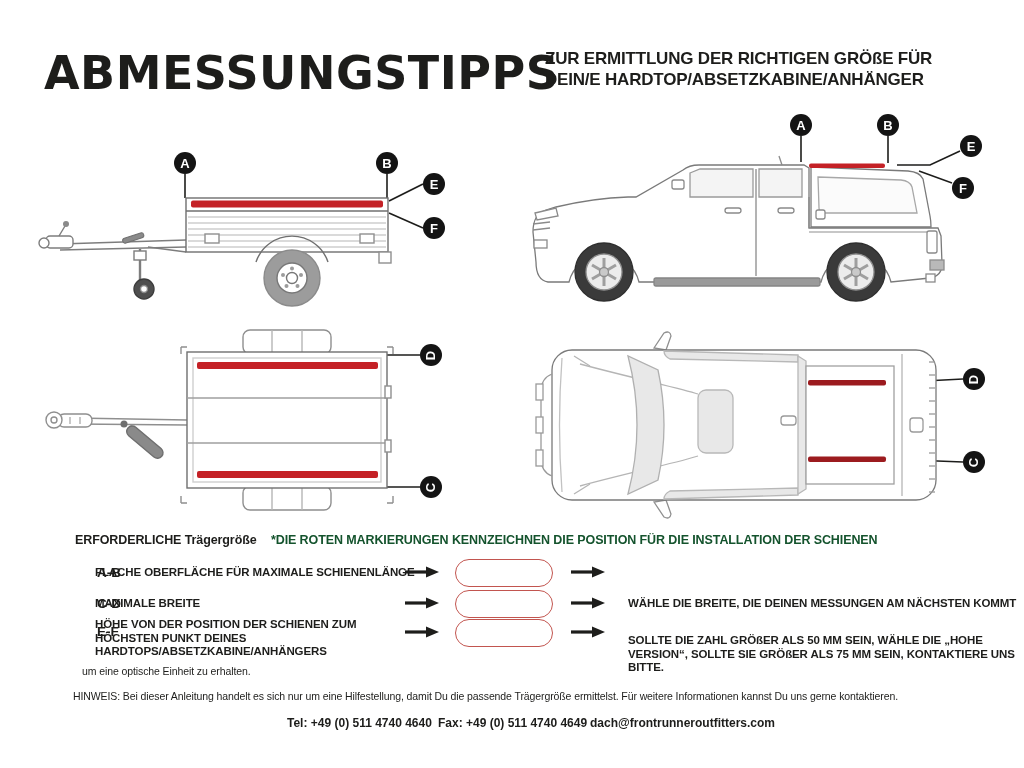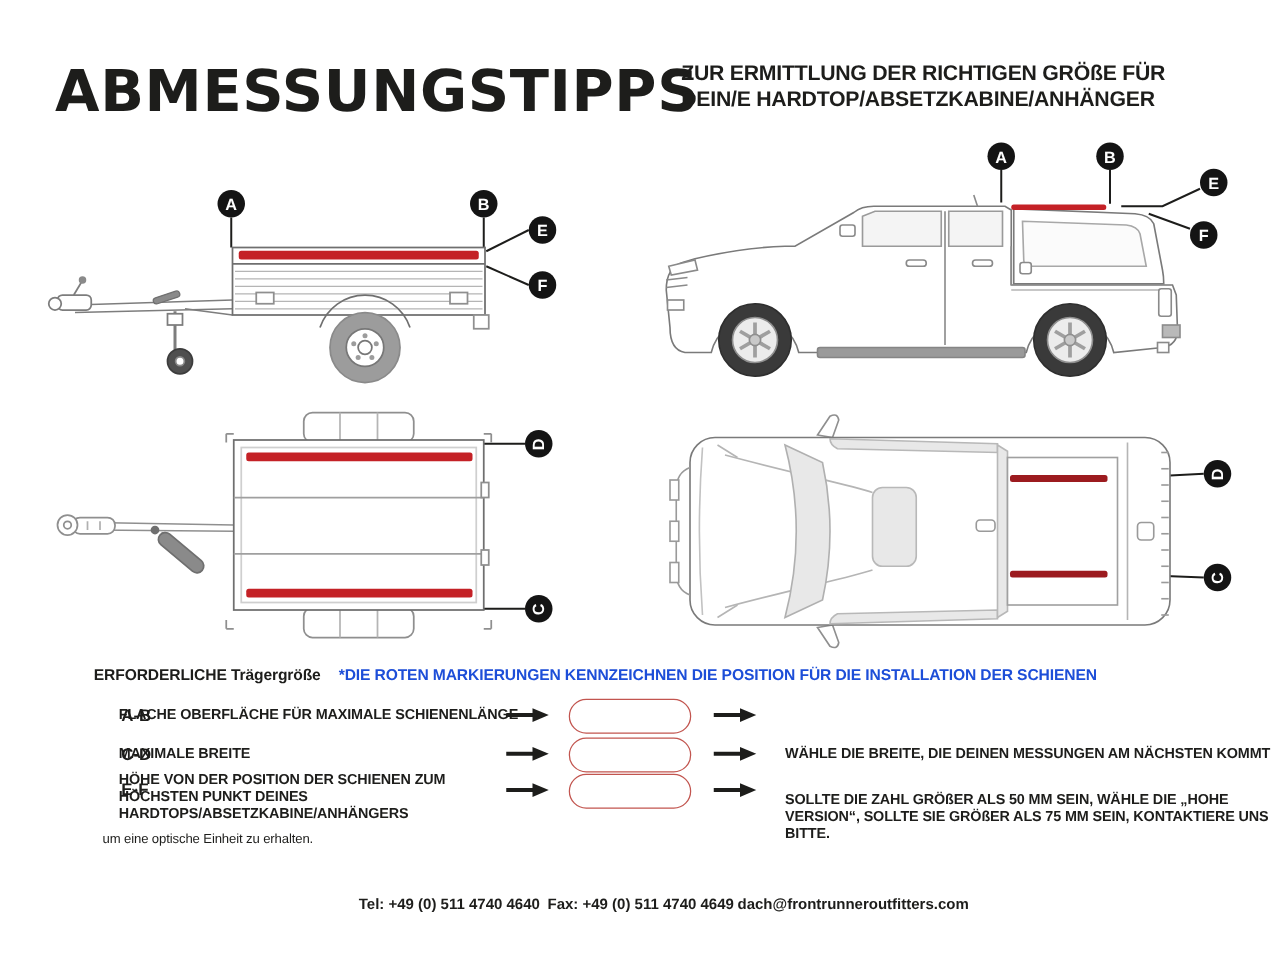--- a/index.html
+++ b/index.html
@@ -9,21 +9,21 @@
   .page-title{font-family:"DejaVu Sans",sans-serif;font-weight:bold;font-size:46px;
               letter-spacing:0.5px;line-height:46px;white-space:nowrap;}
   .subtitle{font-weight:bold;font-size:17px;line-height:20.5px;letter-spacing:-0.2px;white-space:nowrap;}
   svg{position:absolute;overflow:visible;}
   .marker{position:absolute;width:22px;height:22px;border-radius:50%;background:#141414;color:#fff;
           display:flex;align-items:center;justify-content:center;z-index:6;
           font-weight:bold;font-size:13px;}
   .marker .lt{display:block;}
   .marker.rot .lt{transform:rotate(-90deg);}
   .m-head{font-weight:bold;font-size:12.5px;letter-spacing:-0.1px;white-space:nowrap;}
-  .red{color:#1d4ed8;}
+  .red{color:#14532d;}
   .rowkey{font-weight:bold;font-size:13.5px;white-space:nowrap;margin-left:28px;}
   .desc{font-weight:bold;font-size:11.5px;line-height:13.5px;letter-spacing:-0.1px;}
   .result{font-weight:bold;font-size:11.5px;line-height:13.5px;letter-spacing:-0.1px;}
   .pill{position:absolute;width:96px;height:26px;border:1.5px solid #c2554f;border-radius:14px;background:#fff;}
   .fine{font-size:10.5px;line-height:13px;letter-spacing:-0.1px;white-space:nowrap;}
   .footer-item{font-weight:bold;font-size:12px;white-space:nowrap;}
   .nw{white-space:nowrap;}
 </style>
 </head>
 <body>
@@ -327,18 +327,19 @@
       <polygon points="21,0.5 34,6 21,11.5" fill="#1d1d1b"></polygon>
   </svg>
   <div class="pill" style="left:455px;top:619px;"></div>
   <svg class="abs" style="left:571px;top:626px;" width="34" height="12">
     <line x1="0" y1="6" x2="22" y2="6" stroke="#1d1d1b" stroke-width="3.2"></line>
       <polygon points="21,0.5 34,6 21,11.5" fill="#1d1d1b"></polygon>
   </svg>
   <div class="abs result" style="left:628px;top:616px;width:395px;margin-top:18px;">SOLLTE DIE ZAHL GRÖßER ALS 50 MM SEIN, WÄHLE DIE „HOHE VERSION“, SOLLTE SIE GRÖßER ALS 75 MM SEIN, KONTAKTIERE UNS BITTE.</div>
 
   <div class="abs fine" style="left:82px;top:665px;">um eine optische Einheit zu erhalten.</div>
+  <div class="abs fine" style="left:73px;top:690px;">HINWEIS: Bei dieser Anleitung handelt es sich nur um eine Hilfestellung, damit Du die passende Trägergröße ermittelst. Für weitere Informationen kannst Du uns gerne kontaktieren.</div>
 
   <div class="abs footer-item" style="left:287px;top:716px;">Tel: +49 (0) 511 4740 4640</div>
   <div class="abs footer-item" style="left:438px;top:716px;">Fax: +49 (0) 511 4740 4649</div>
   <div class="abs footer-item" style="left:590px;top:716px;">dach@frontrunneroutfitters.com</div>
 
 </div>
 
 </body></html>

